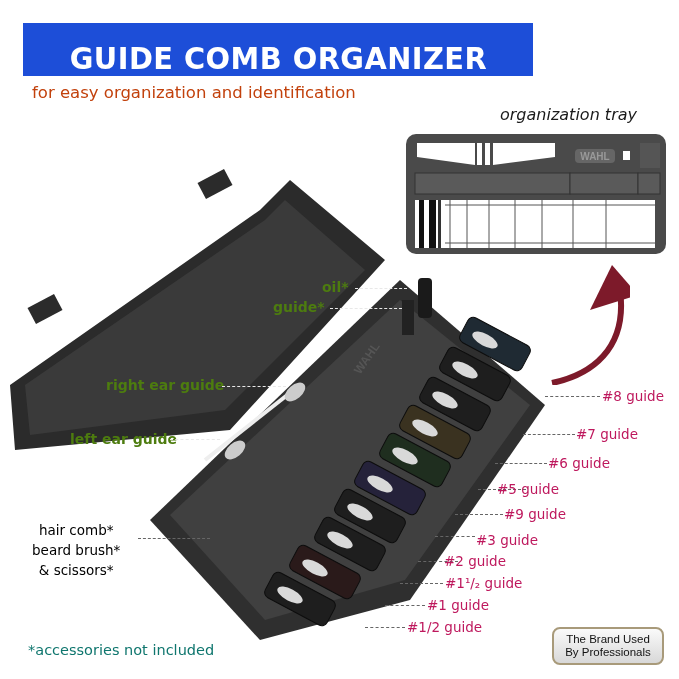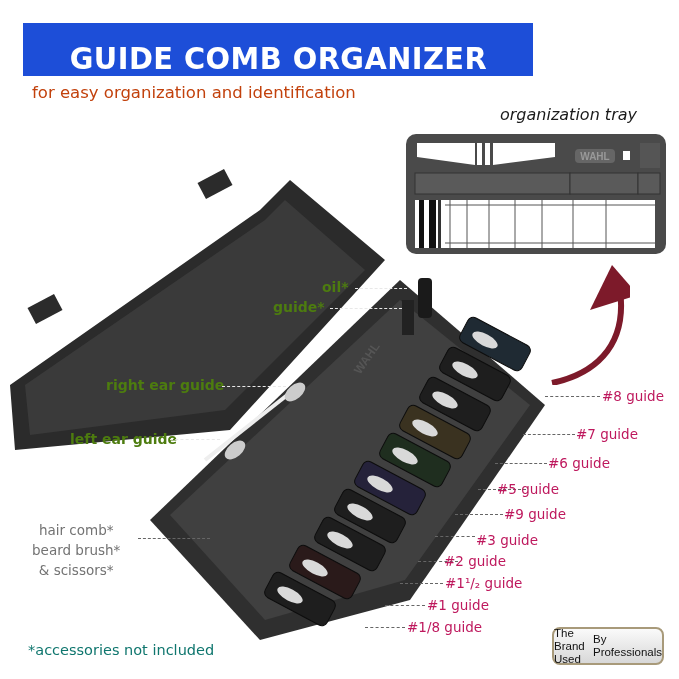--- a/index.html
+++ b/index.html
@@ -8,22 +8,22 @@
     .title-banner { left:23px; top:23px; width:510px; height:53px; background:#1d4ed8; display:flex; align-items:flex-end; justify-content:center; }
     .title-text { color:#ffffff; font-family:"DejaVu Sans", sans-serif; font-weight:900; font-size:31px; letter-spacing:0.5px; transform:scaleX(0.93); white-space:nowrap; }
     .subtitle { left:32px; top:83px; font-size:16.5px; color:#c2410c; font-family:"DejaVu Sans", sans-serif; }
     .tray-label { left:500px; top:105px; font-size:16px; font-style:italic; color:#1a1a1a; }
     .callout-white { color:#4d7c0f; font-weight:bold; font-size:14px; white-space:nowrap; }
     .callout-dark { color:#be185d; font-size:13.5px; white-space:nowrap; }
     .dash { position:absolute; height:0; border-top:1.5px dashed; }
     .dash.w { border-color:#e8e8e8; }
     .dash.d { border-color:#666; }
     .footnote { left:28px; top:642px; font-size:14.5px; color:#0f766e; }
-    .badge { left:552px; top:627px; width:112px; height:38px; border:2px solid #a89a7a; border-radius:8px; background:linear-gradient(#fafafa,#d8d8d8); box-sizing:border-box; display:flex; align-items:center; justify-content:center; font-family:"Liberation Sans", sans-serif; font-size:11.5px; line-height:13px; color:#111; }
-    .hair-label { left:32px; top:520px; text-align:center; font-size:13.5px; line-height:20px; color:#737373; }
+    .badge { left:552px; top:627px; width:112px; height:38px; border:2px solid #a89a7a; border-radius:8px; background:linear-gradient(#fafafa,#d8d8d8); box-sizing:border-box; display:flex; flex-direction:column; align-items:center; justify-content:center; font-family:"Liberation Sans", sans-serif; font-size:11.5px; line-height:13px; color:#111; }
+    .hair-label { left:32px; top:520px; text-align:center; font-size:13.5px; line-height:20px; color:#000000; }
   </style>
 </head>
 <body>
 
 <div class="abs title-banner">
   <span class="title-text">GUIDE COMB ORGANIZER</span>
 </div>
 <div class="abs subtitle">for easy organization and identification</div>
 
 <div class="abs tray-label">organization tray</div>
@@ -134,20 +134,20 @@
 <div class="abs callout-dark" style="left:504px;top:506px">#9 guide</div>
 <div class="dash d" style="left:435px;top:536px;width:40px"></div>
 <div class="abs callout-dark" style="left:476px;top:532px">#3 guide</div>
 <div class="dash d" style="left:418px;top:561px;width:40px"></div>
 <div class="abs callout-dark" style="left:444px;top:553px">#2 guide</div>
 <div class="dash d" style="left:400px;top:583px;width:43px"></div>
 <div class="abs callout-dark" style="left:445px;top:575px">#1¹/₂ guide</div>
 <div class="dash d" style="left:385px;top:605px;width:40px"></div>
 <div class="abs callout-dark" style="left:427px;top:597px">#1 guide</div>
 <div class="dash d" style="left:365px;top:627px;width:40px"></div>
-<div class="abs callout-dark" style="left:407px;top:619px">#1/8 guide</div>
+<div class="abs callout-dark" style="left:407px;top:619px">#1/2 guide</div>
 
 <div class="abs footnote">*accessories not included</div>
 
 <div class="abs badge">
   <span>The Brand Used</span>
   <span>By Professionals</span>
 </div>
 
 </body></html>

